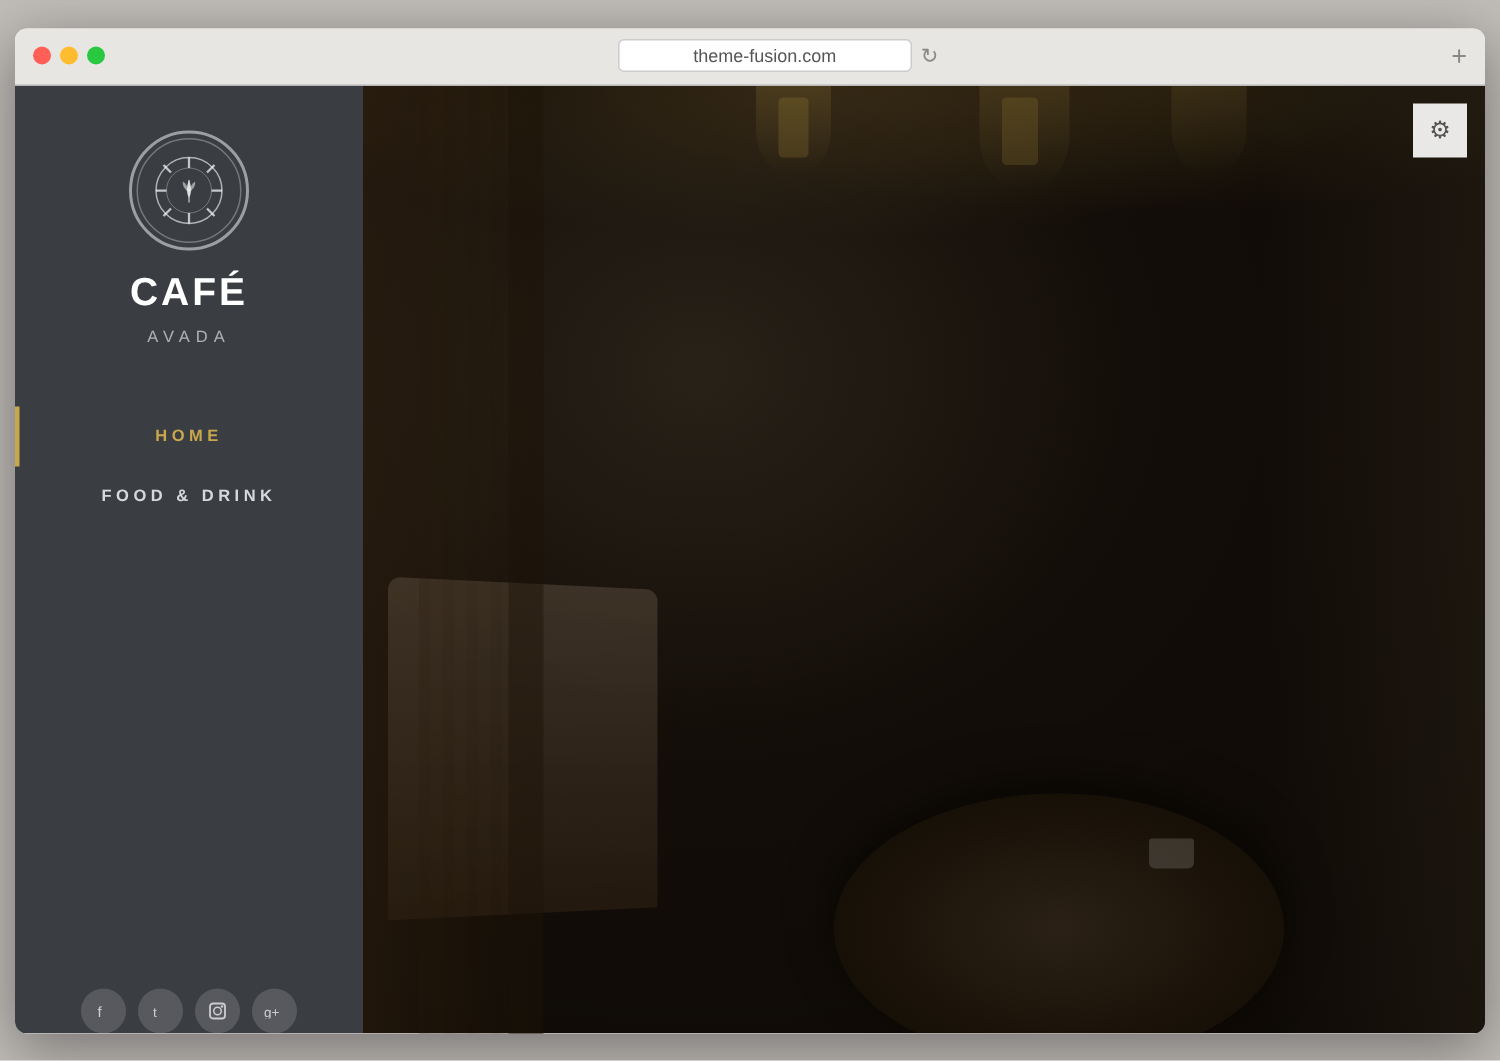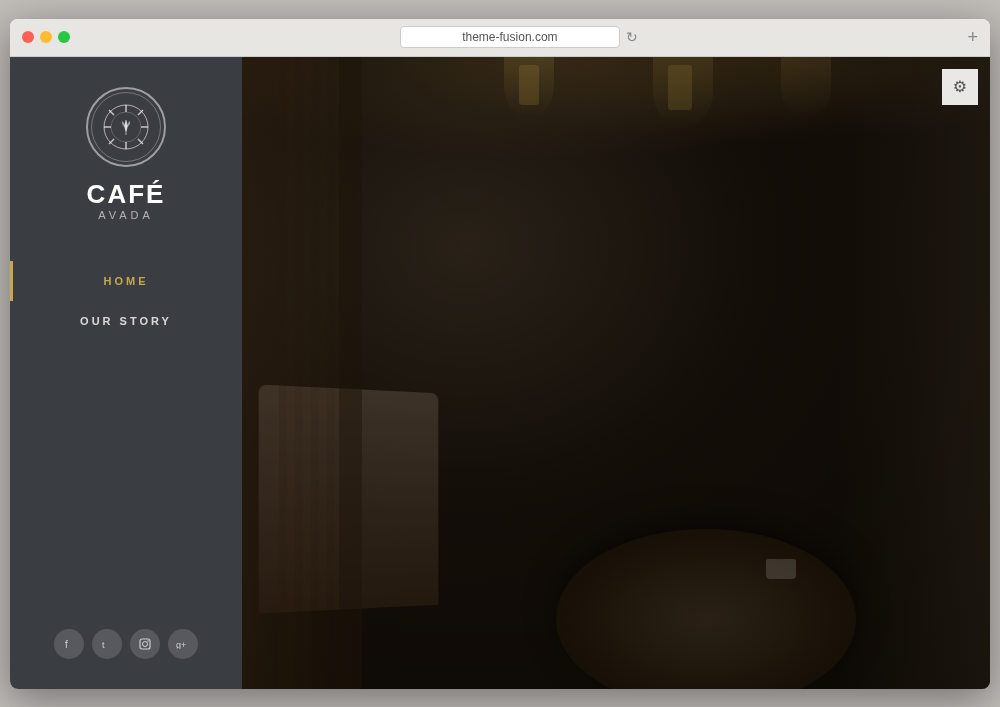--- a/index.html
+++ b/index.html
@@ -61,21 +61,21 @@
       margin: 0 40px;
     }
 
     .address-input {
       background: #fff;
       border: 1px solid #ccc;
       border-radius: 4px;
       padding: 3px 10px;
       font-size: 12px;
       color: #555;
-      width: 220px;
+      width: 196px;
       text-align: center;
     }
 
     .refresh-icon {
       color: #888;
       font-size: 14px;
       cursor: pointer;
     }
 
     .new-tab-btn {
@@ -93,21 +93,20 @@
     }
 
     
     .sidebar {
       width: 232px;
       background: #3a3d42;
       display: flex;
       flex-direction: column;
       align-items: center;
       flex-shrink: 0;
-      padding-bottom: 30px;
     }
 
     .logo-section {
       display: flex;
       flex-direction: column;
       align-items: center;
       padding: 30px 0 20px;
     }
 
     .logo-circle {
@@ -139,21 +138,21 @@
       font-weight: 700;
       letter-spacing: 2px;
       line-height: 1;
       text-align: center;
     }
 
     .cafe-subtitle {
       color: rgba(255,255,255,0.6);
       font-size: 11px;
       letter-spacing: 4px;
-      margin-top: 2px;
+      margin-top: 12px;
       text-align: center;
     }
 
     .nav-menu {
       width: 100%;
       margin-top: 20px;
       flex: 1;
     }
 
     .nav-item {
@@ -363,21 +362,21 @@
         </div>
         <div class="cafe-name">CAFÉ</div>
         <div class="cafe-subtitle">AVADA</div>
       </div>
 
       <nav class="nav-menu">
         <div class="nav-item active">
           <span class="nav-label">HOME</span>
         </div>
         <div class="nav-item">
-          <span class="nav-label">OUR STORY</span>
+          <span class="nav-label">FOOD &amp; DRINK</span>
         </div>
       </nav>
 
       <div class="social-icons">
         <div class="social-btn">
           <svg width="12" height="12" viewBox="0 0 12 12">
               <text x="2" y="10" font-size="10" fill="rgba(255,255,255,0.7)" font-family="Arial">f</text>
             </svg>
         </div>
         <div class="social-btn">

